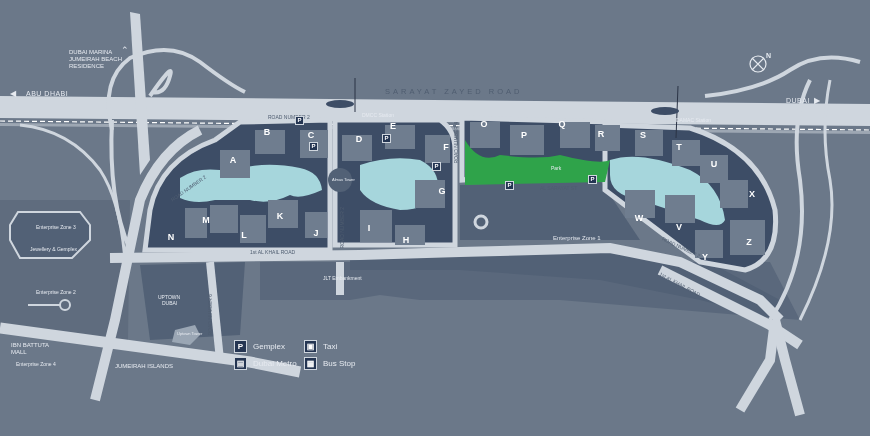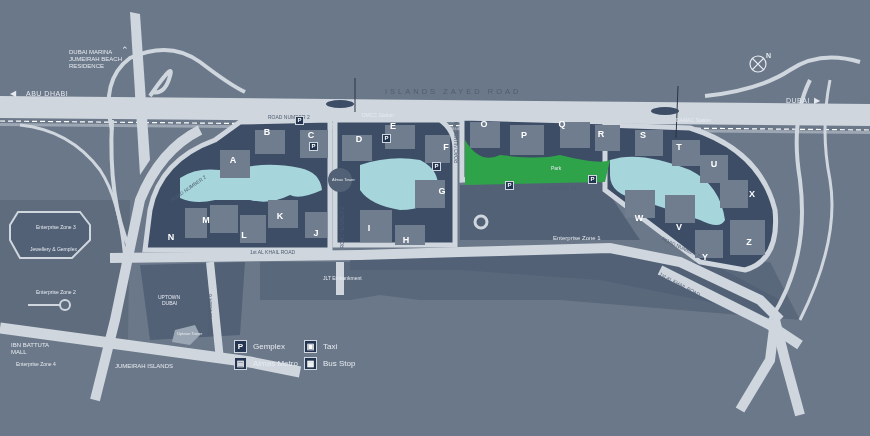--- a/index.html
+++ b/index.html
@@ -109,21 +109,21 @@
 
     <circle cx="758" cy="64" r="8" fill="none" stroke="#e6eaf0" stroke-width="1.2"></circle>
     <path d="M752 58 L764 70 M764 58 L752 70" stroke="#e6eaf0" stroke-width="1.2"></path>
 
     <path d="M355 78 L355 112" stroke="#2a3345" stroke-width="1"></path>
     <path d="M678 86 L676 138" stroke="#2a3345" stroke-width="1"></path>
     <ellipse cx="340" cy="104" rx="14" ry="4" fill="#3d4d66"></ellipse>
     <ellipse cx="665" cy="111" rx="14" ry="4" fill="#3d4d66"></ellipse>
   </svg>
 
-  <div class="lbl road" style="left:385px;top:88px;">ISLANDS  ZAYED  ROAD</div>
+  <div class="lbl road" style="left:385px;top:88px;">SARAYAT  ZAYED  ROAD</div>
   <div class="lbl big" style="left:26px;top:90px;">ABU DHABI</div>
   <div class="lbl" style="left:10px;top:90px;font-size:8px;">◀</div>
   <div class="lbl big" style="left:786px;top:97px;">DUBAI</div>
   <div class="lbl" style="left:814px;top:97px;font-size:8px;">▶</div>
 
   <div class="lbl" style="left:69px;top:49px;">DUBAI MARINA</div>
   <div class="lbl" style="left:69px;top:56px;">JUMEIRAH BEACH</div>
   <div class="lbl" style="left:69px;top:63px;">RESIDENCE</div>
   <div class="lbl" style="left:121px;top:46px;font-size:9px;">⌃</div>
 
@@ -194,20 +194,20 @@
     <div class="leg-item" style="left:2px;top:2px;">
       <div class="leg-box">P</div>
       <span>Gemplex</span>
     </div>
     <div class="leg-item" style="left:72px;top:2px;">
       <div class="leg-box">▣</div>
       <span>Taxi</span>
     </div>
     <div class="leg-item" style="left:2px;top:19px;">
       <div class="leg-box">▤</div>
-      <span>Almas Metro</span>
+      <span>Dubai Metro</span>
     </div>
     <div class="leg-item" style="left:72px;top:19px;">
       <div class="leg-box">▦</div>
       <span>Bus Stop</span>
     </div>
   </div>
 </div>
 
 </body></html>

